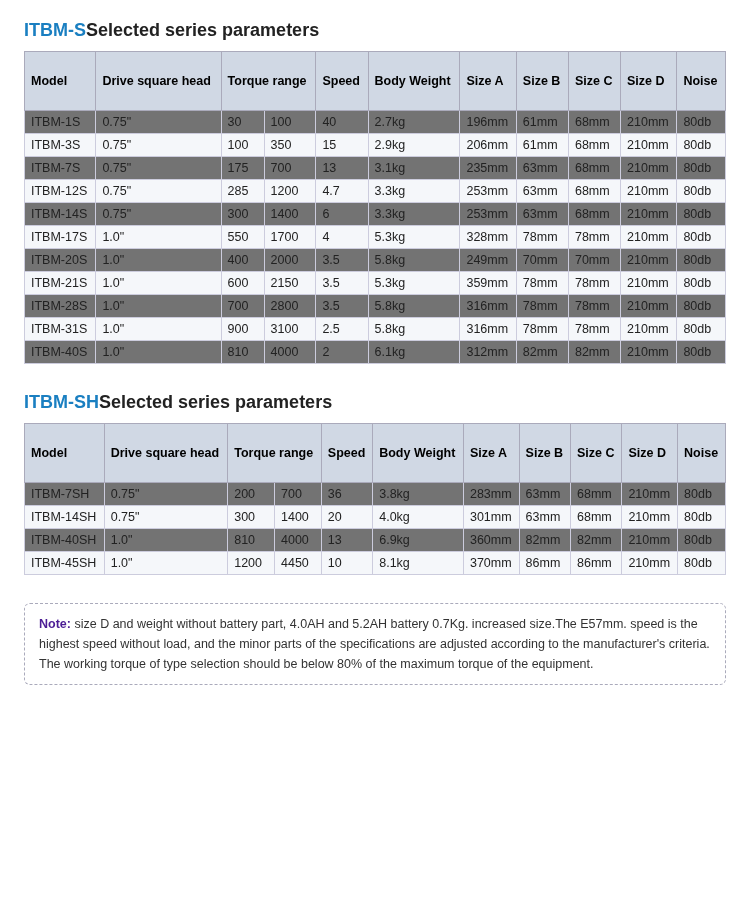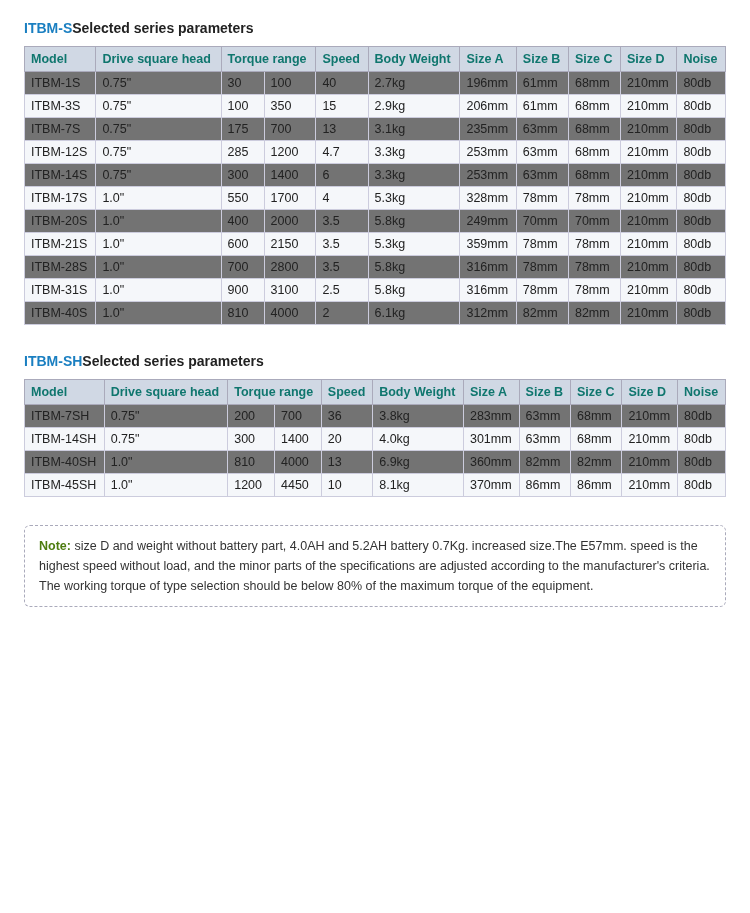--- a/index.html
+++ b/index.html
@@ -6,43 +6,43 @@
     body {
       font-family: Arial, sans-serif;
       background: #fff;
       color: #222;
       font-size: 13px;
       padding: 20px 24px;
       width: 750px;
       min-height: 913px;
     }
     .section-title {
-      font-size: 14px;
+      font-size: 18px;
       font-weight: bold;
       margin-bottom: 10px;
       color: #222;
     }
     .section-title .highlight {
       color: #1a7fc1;
     }
     table {
       width: 100%;
       border-collapse: collapse;
       margin-bottom: 28px;
       font-size: 12.5px;
     }
     thead tr {
       background: #d0d8e4;
     }
     thead th {
-      padding: 5px 6px;
+      padding: 22px 6px;
       text-align: left;
       font-weight: bold;
       border: 1px solid #aab;
-      color: #0f766e;
+      color: #000000;
       white-space: nowrap;
     }
     tbody tr {
       background: #737373;
     }
     tbody tr:nth-child(even) {
       background: #f5f7fa;
     }
     tbody td {
       padding: 4px 6px;
@@ -53,21 +53,21 @@
     .note-box {
       border: 1.5px dashed #aab;
       border-radius: 6px;
       padding: 10px 14px;
       font-size: 12.5px;
       line-height: 1.6;
       color: #333;
       margin-top: 4px;
     }
     .note-box .note-label {
-      color: #4d7c0f;
+      color: #4c1d95;
       font-weight: bold;
     }
   </style>
 </head>
 <body>
 
 <div>
   <div class="section-title">
     <span class="highlight">ITBM-S</span><span>Selected series parameters</span>
   </div>

